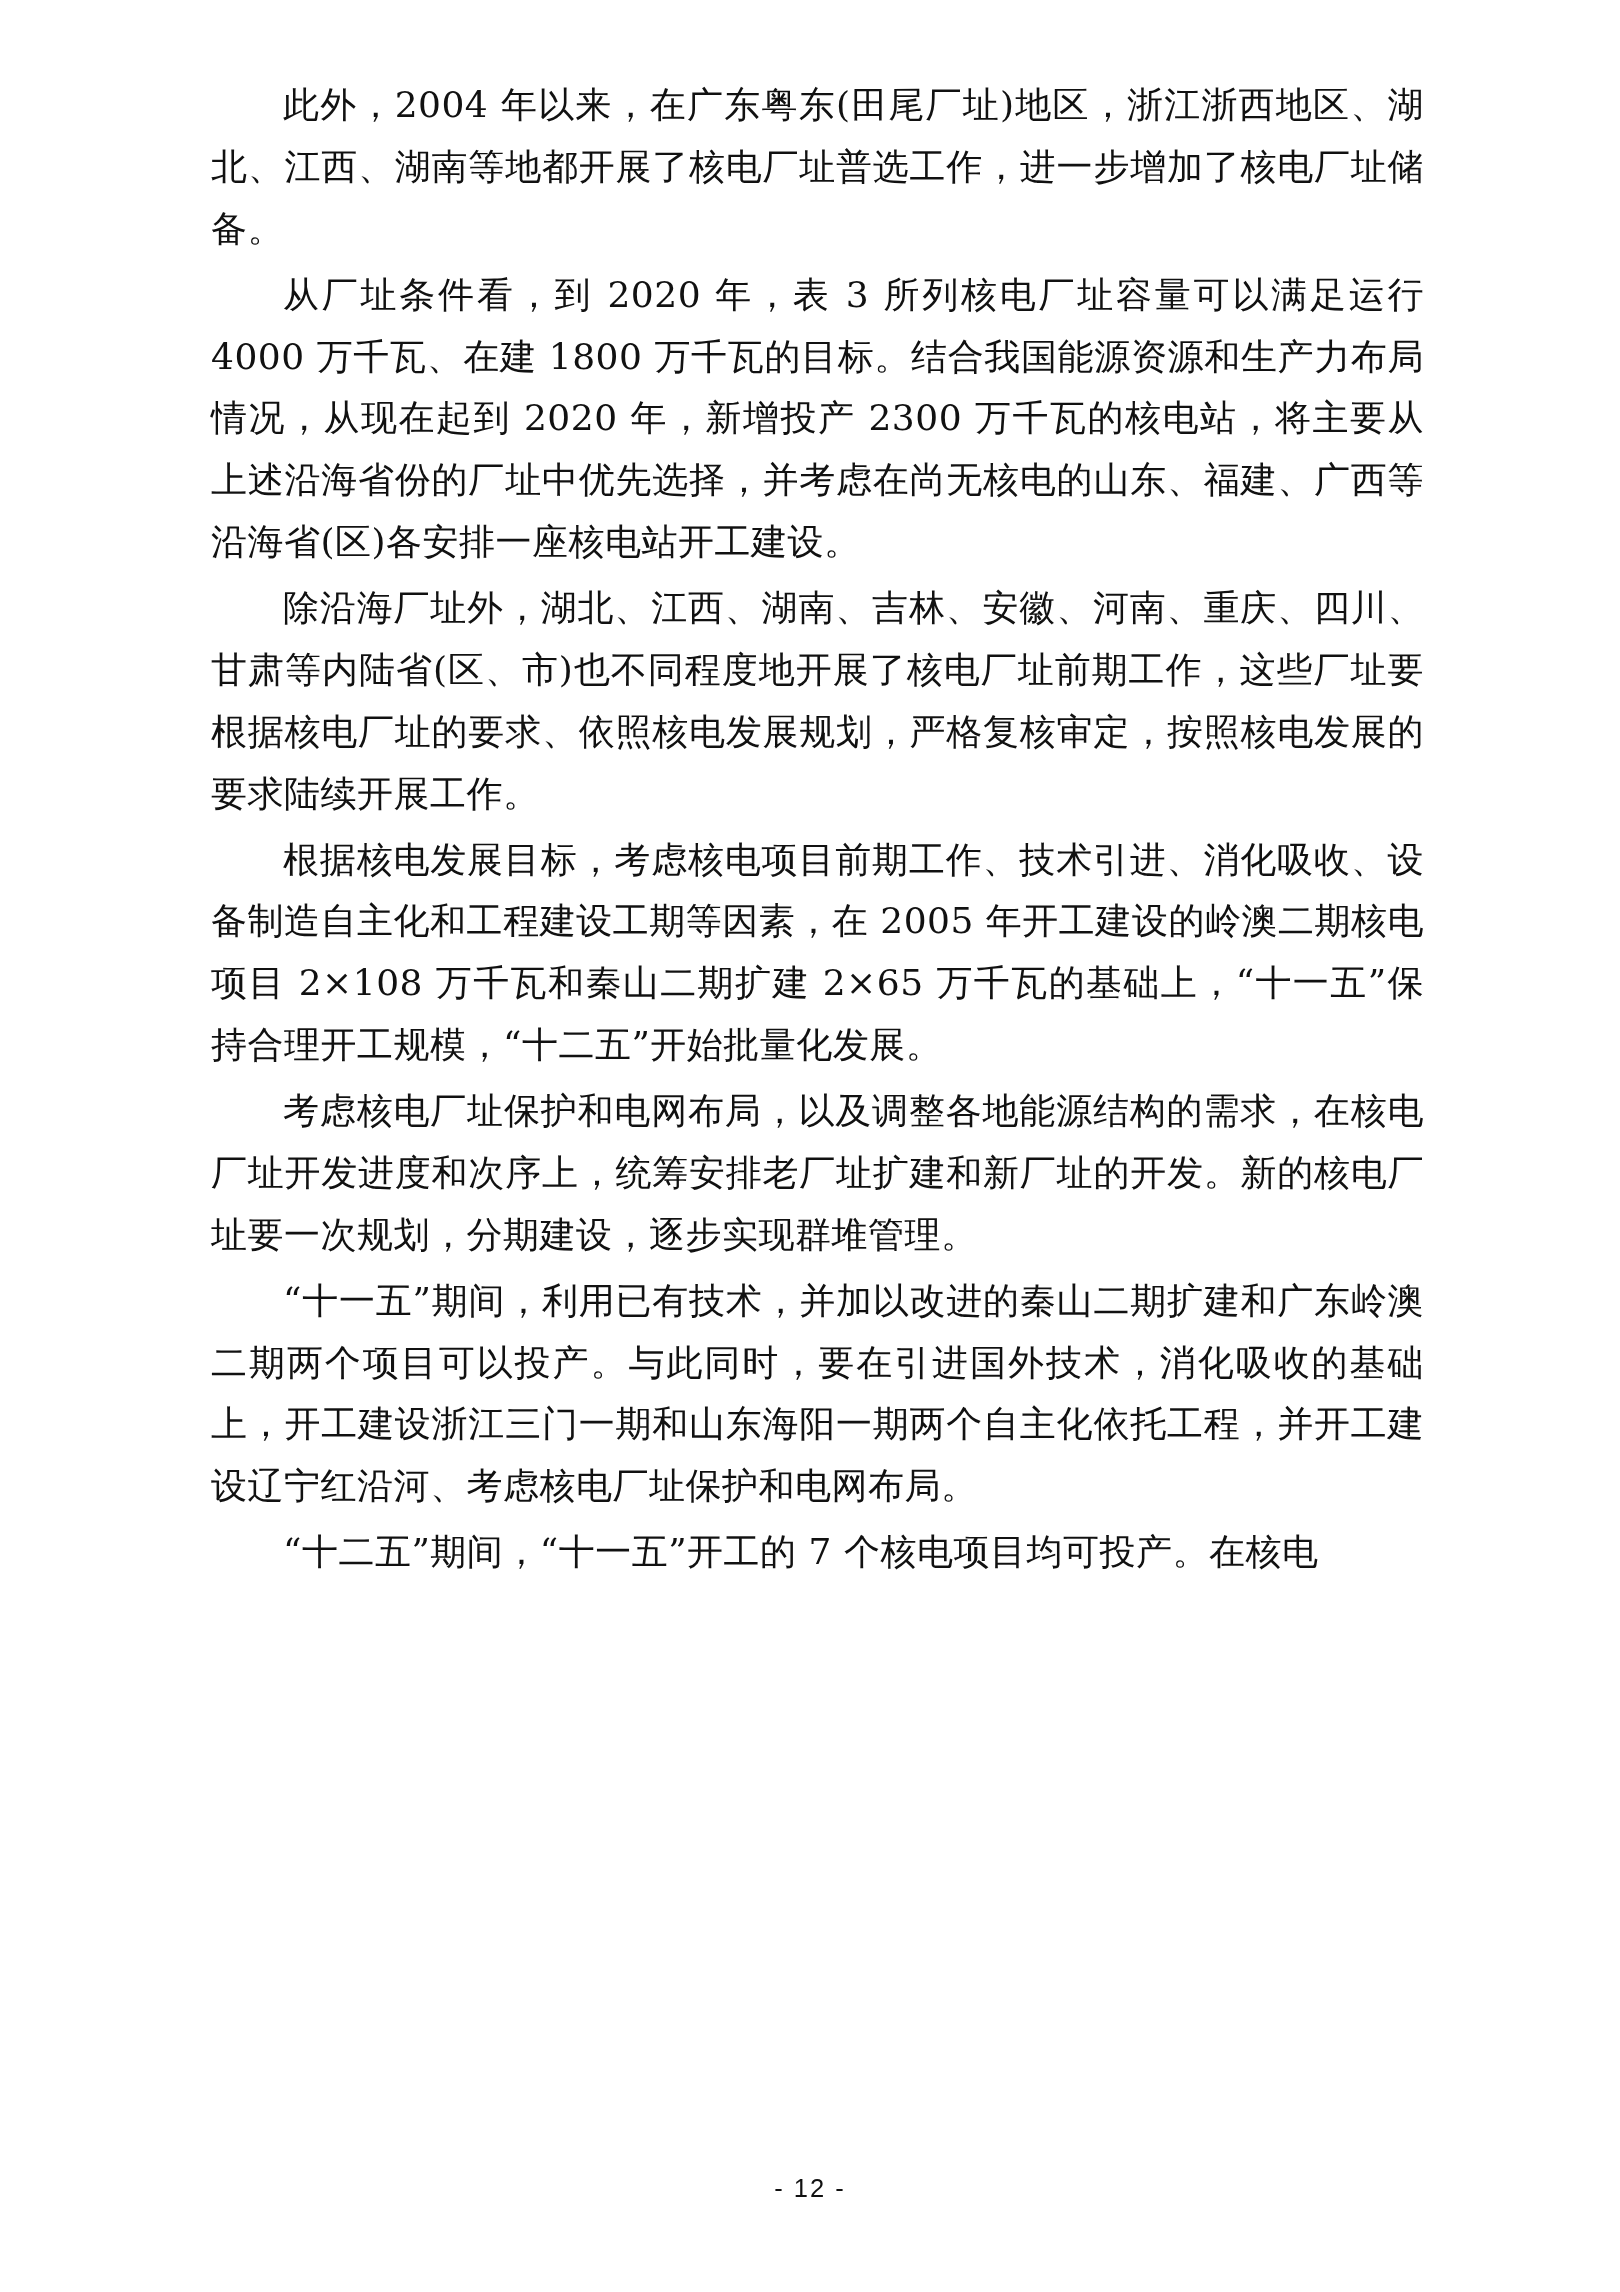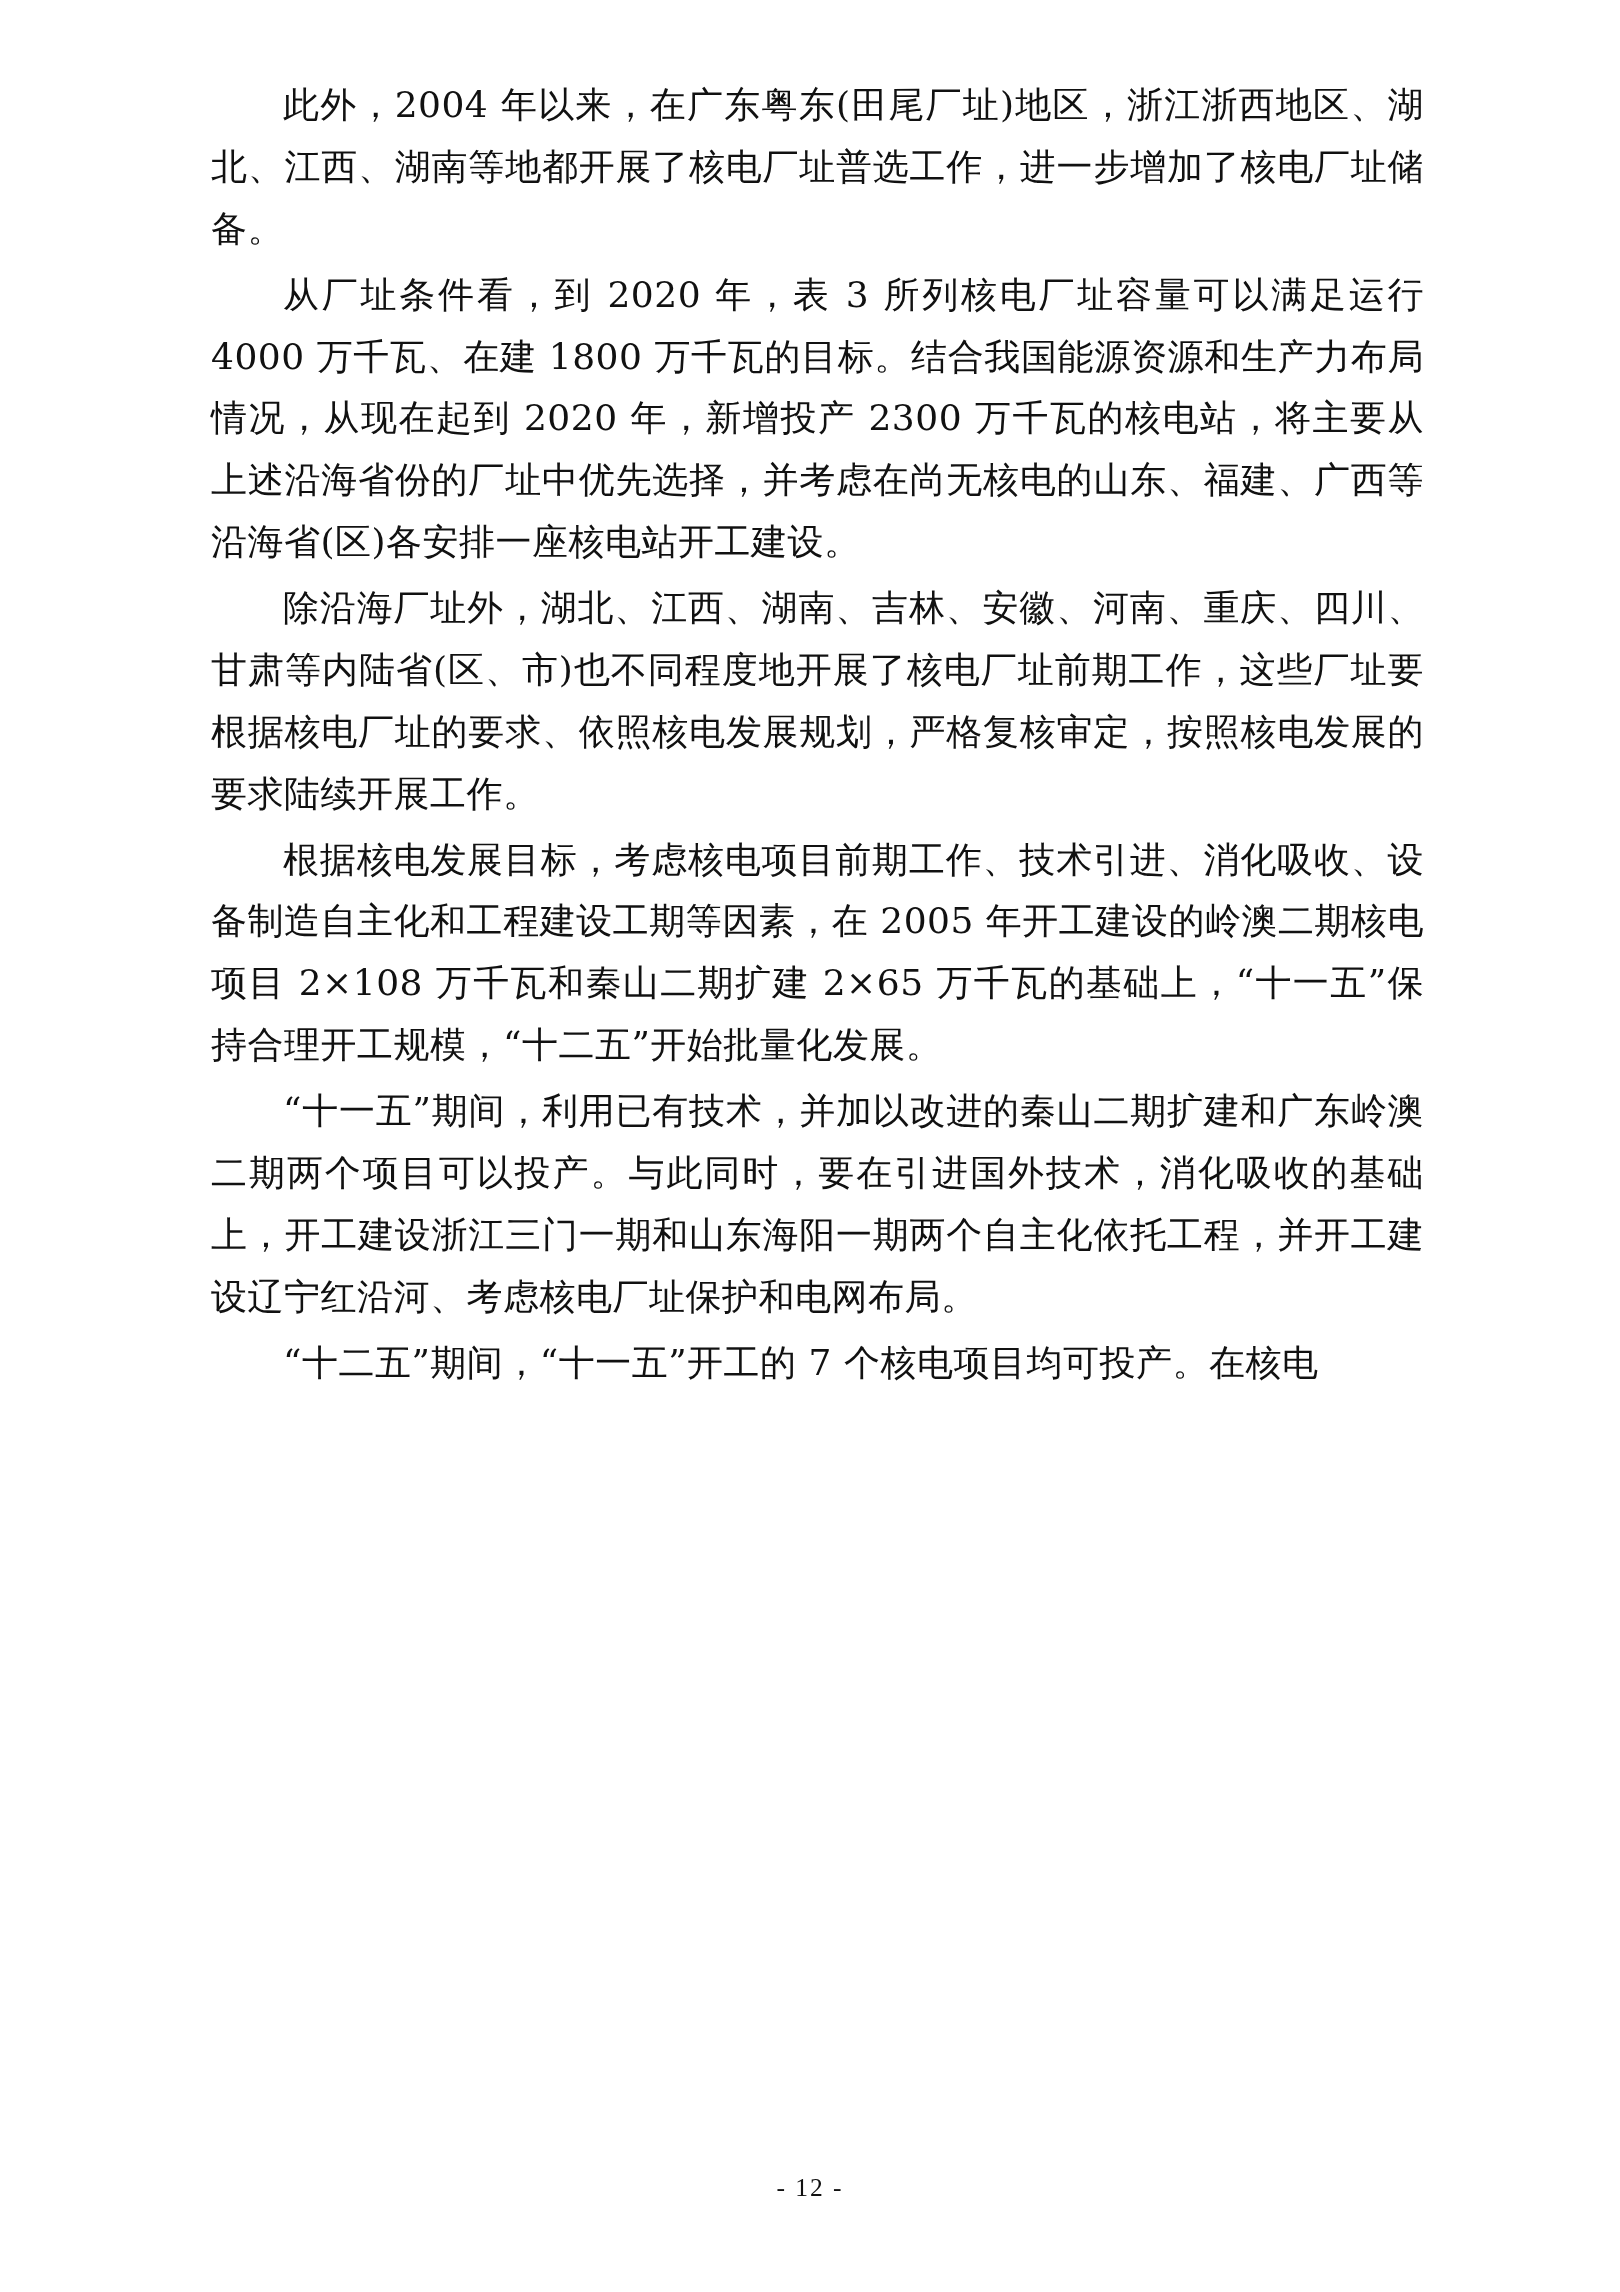--- a/index.html
+++ b/index.html
@@ -37,32 +37,33 @@
     line-height: 1.7;
     letter-spacing: 1px;
   }
   .footer {
     position: absolute;
     left: 0;
     right: 0;
     bottom: 90px;
     text-align: center;
     font-size: 25.5px;
-    font-family: Liberation Serif, serif;
+    font-family: Liberation Sans, sans-serif;
     color: #111111;
     letter-spacing: 2px;
   }
 </style>
 </head>
 <body>
 
 <div class="page">
   <div class="body-text">
     <p class="para">此外，2004 年以来，在广东粤东(田尾厂址)地区，浙江浙西地区、湖北、江西、湖南等地都开展了核电厂址普选工作，进一步增加了核电厂址储备。</p>
     <p class="para">从厂址条件看，到 2020 年，表 3 所列核电厂址容量可以满足运行 4000 万千瓦、在建 1800 万千瓦的目标。结合我国能源资源和生产力布局情况，从现在起到 2020 年，新增投产 2300 万千瓦的核电站，将主要从上述沿海省份的厂址中优先选择，并考虑在尚无核电的山东、福建、广西等沿海省(区)各安排一座核电站开工建设。</p>
     <p class="para">除沿海厂址外，湖北、江西、湖南、吉林、安徽、河南、重庆、四川、甘肃等内陆省(区、市)也不同程度地开展了核电厂址前期工作，这些厂址要根据核电厂址的要求、依照核电发展规划，严格复核审定，按照核电发展的要求陆续开展工作。</p>
     <p class="para">根据核电发展目标，考虑核电项目前期工作、技术引进、消化吸收、设备制造自主化和工程建设工期等因素，在 2005 年开工建设的岭澳二期核电项目 2×108 万千瓦和秦山二期扩建 2×65 万千瓦的基础上，“十一五”保持合理开工规模，“十二五”开始批量化发展。</p>
+    <p class="para">考虑核电厂址保护和电网布局，以及调整各地能源结构的需求，在核电厂址开发进度和次序上，统筹安排老厂址扩建和新厂址的开发。新的核电厂址要一次规划，分期建设，逐步实现群堆管理。</p>
     <p class="para">“十一五”期间，利用已有技术，并加以改进的秦山二期扩建和广东岭澳二期两个项目可以投产。与此同时，要在引进国外技术，消化吸收的基础上，开工建设浙江三门一期和山东海阳一期两个自主化依托工程，并开工建设辽宁红沿河、考虑核电厂址保护和电网布局。</p>
     <p class="para">“十二五”期间，“十一五”开工的 7 个核电项目均可投产。在核电</p>
   </div>
   <div class="footer">- 12 -</div>
 </div>
 
 
 </body></html>

